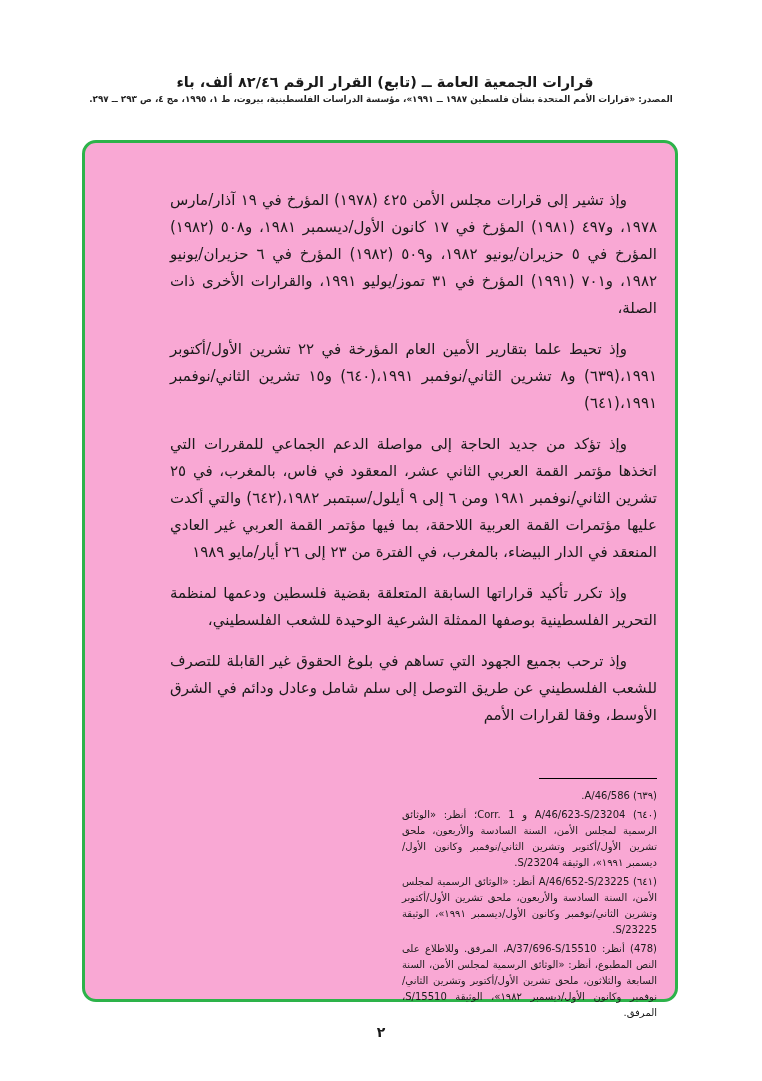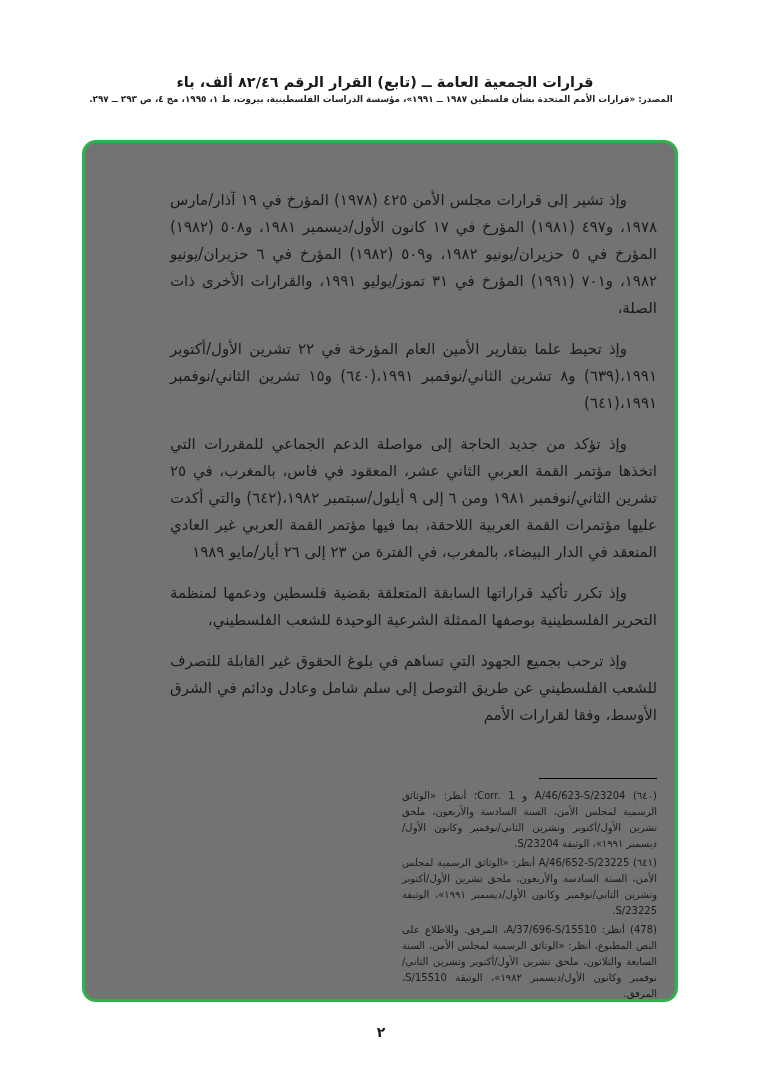--- a/index.html
+++ b/index.html
@@ -20,21 +20,21 @@
     position:absolute; top:94px; left:0; width:100%;
     text-align:center; font-size:8.8px; font-weight:bold;
     direction:rtl; color:#222;
   }
   .doc-box {
     position:absolute; left:82px; top:140px;
     width:596px; height:862px;
     border:3px solid #2db34a;
     border-radius:14px;
     box-sizing:border-box;
-    background:#737373;
+    background:#f9a8d4;
   }
   .doc-content {
     position:absolute; top:44px; right:18px; width:487px;
     direction:rtl; text-align:justify;
     font-size:15px; line-height:27px;
   }
   .para { margin:0 0 14px 0; text-indent:30px; }
   .footnotes {
     position:absolute; top:635px; right:18px; width:255px;
     direction:rtl; text-align:justify;
@@ -67,20 +67,21 @@
       <p class="para">وإذ تشير إلى قرارات مجلس الأمن ٤٢٥ (١٩٧٨) المؤرخ في ١٩ آذار/مارس ١٩٧٨، و٤٩٧ (١٩٨١) المؤرخ في ١٧ كانون الأول/ديسمبر ١٩٨١، و٥٠٨ (١٩٨٢) المؤرخ في ٥ حزيران/يونيو ١٩٨٢، و٥٠٩ (١٩٨٢) المؤرخ في ٦ حزيران/يونيو ١٩٨٢، و٧٠١ (١٩٩١) المؤرخ في ٣١ تموز/يوليو ١٩٩١، والقرارات الأخرى ذات الصلة،</p>
       <p class="para">وإذ تحيط علما بتقارير الأمين العام المؤرخة في ٢٢ تشرين الأول/أكتوبر ١٩٩١،(٦٣٩) و٨ تشرين الثاني/نوفمبر ١٩٩١،(٦٤٠) و١٥ تشرين الثاني/نوفمبر ١٩٩١،(٦٤١)</p>
       <p class="para">وإذ تؤكد من جديد الحاجة إلى مواصلة الدعم الجماعي للمقررات التي اتخذها مؤتمر القمة العربي الثاني عشر، المعقود في فاس، بالمغرب، في ٢٥ تشرين الثاني/نوفمبر ١٩٨١ ومن ٦ إلى ٩ أيلول/سبتمبر ١٩٨٢،(٦٤٢) والتي أكدت عليها مؤتمرات القمة العربية اللاحقة، بما فيها مؤتمر القمة العربي غير العادي المنعقد في الدار البيضاء، بالمغرب، في الفترة من ٢٣ إلى ٢٦ أيار/مايو ١٩٨٩</p>
       <p class="para">وإذ تكرر تأكيد قراراتها السابقة المتعلقة بقضية فلسطين ودعمها لمنظمة التحرير الفلسطينية بوصفها الممثلة الشرعية الوحيدة للشعب الفلسطيني،</p>
       <p class="para">وإذ ترحب بجميع الجهود التي تساهم في بلوغ الحقوق غير القابلة للتصرف للشعب الفلسطيني عن طريق التوصل إلى سلم شامل وعادل ودائم في الشرق الأوسط، وفقا لقرارات الأمم</p>
     </div>
 
     <div class="footnotes">
       <div class="fn-sep"></div>
 
+      <p class="footnote"><span class="fn-marker">(٦٣٩)</span> <span>A/46/586.</span></p>
 
       <p class="footnote"><span class="fn-marker">(٦٤٠)</span> <span>A/46/623-S/23204 و Corr. 1؛ أنظر: «الوثائق الرسمية لمجلس الأمن، السنة السادسة والأربعون، ملحق تشرين الأول/أكتوبر وتشرين الثاني/نوفمبر وكانون الأول/ديسمبر ١٩٩١»، الوثيقة S/23204.</span></p>
 
       <p class="footnote"><span class="fn-marker">(٦٤١)</span> <span>A/46/652-S/23225 أنظر: «الوثائق الرسمية لمجلس الأمن، السنة السادسة والأربعون، ملحق تشرين الأول/أكتوبر وتشرين الثاني/نوفمبر وكانون الأول/ديسمبر ١٩٩١»، الوثيقة S/23225.</span></p>
 
       <p class="footnote"><span class="fn-marker">(478)</span> <span>أنظر: A/37/696-S/15510، المرفق. وللاطلاع على النص المطبوع، أنظر: «الوثائق الرسمية لمجلس الأمن، السنة السابعة والثلاثون، ملحق تشرين الأول/أكتوبر وتشرين الثاني/نوفمبر وكانون الأول/ديسمبر ١٩٨٢»، الوثيقة S/15510، المرفق.</span></p>
     </div>
 
   </div>
 

